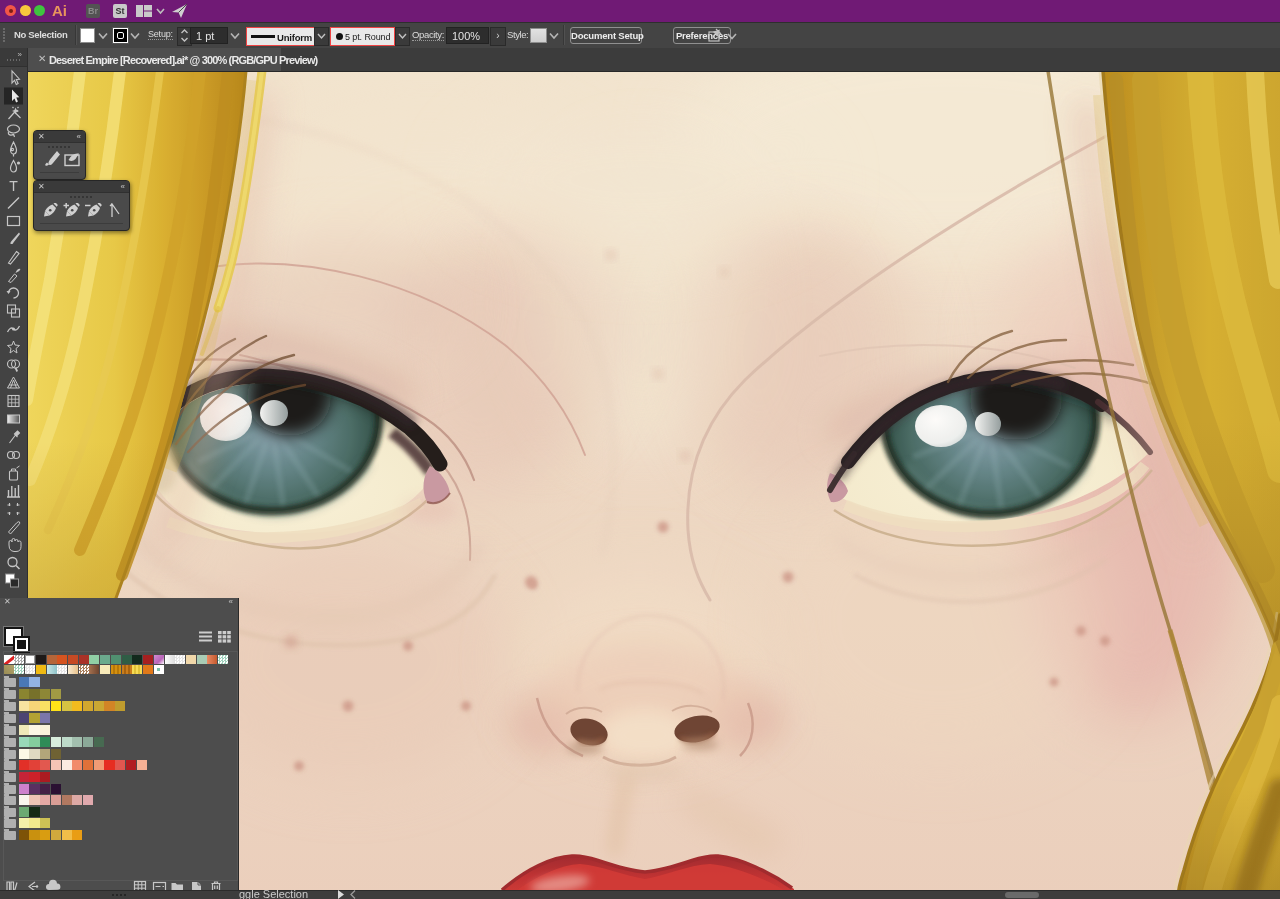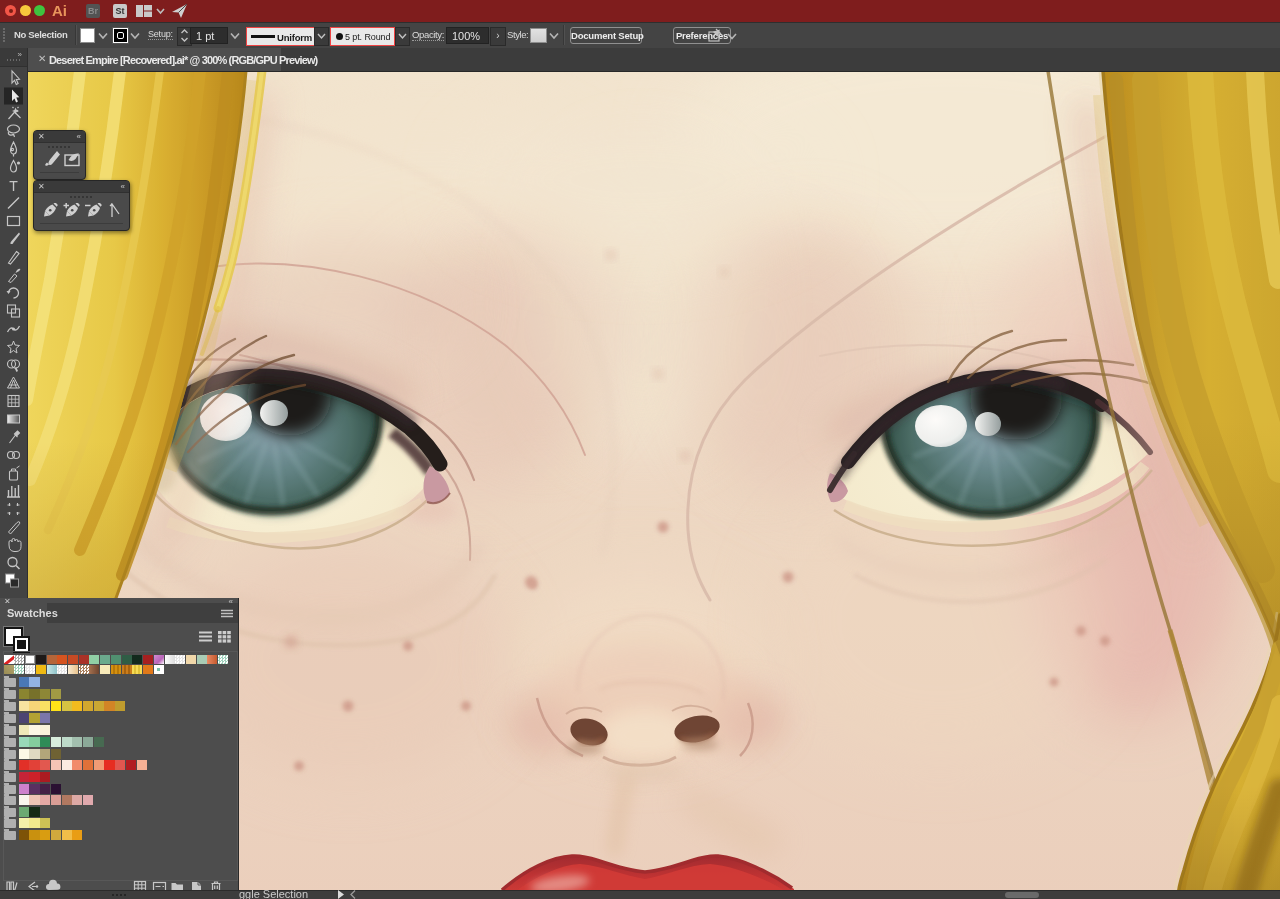--- a/index.html
+++ b/index.html
@@ -1,20 +1,20 @@
 <!DOCTYPE html>
 <html><head>
 <meta charset="utf-8">
 <style>
   html,body{margin:0;padding:0;background:#3e3e3e;}
   body{width:1280px;height:899px;position:relative;overflow:hidden;
        font-family:"Liberation Sans",sans-serif;-webkit-font-smoothing:antialiased;}
   .abs{position:absolute;}
   
-  #menubar{left:0;top:0;width:1280px;height:22px;background:#7f1d1d;border-bottom:1px solid #2e2e2e;}
+  #menubar{left:0;top:0;width:1280px;height:22px;background:#701a75;border-bottom:1px solid #2e2e2e;}
   .tl{width:11px;height:11px;border-radius:50%;top:5px;}
   #ctrlbar{left:0;top:23px;width:1280px;height:25px;background:#444444;border-bottom:1px solid #333;}
   #ctrlbar .lbl{color:#dcdcdc;font-size:10px;top:6px;white-space:nowrap;}
   .dotted{border-bottom:1px dotted #9a9a9a;padding-bottom:0px;}
   .darkfield{background:#2d2d2d;border:1px solid #222;color:#e2e2e2;font-size:11px;}
   .ddbox{background:#3a3a3a;border:1px solid #2a2a2a;color:#cfcfcf;text-align:center;}
   .litebtn{background:#e9e9e9;border:1px solid #ef4444;}
   .obtn{border:1px solid #909090;border-radius:3px;color:#ececec;font-size:9.5px;font-weight:bold;text-align:center;white-space:nowrap;letter-spacing:-0.2px;}
   #tabbar{left:0;top:48px;width:1280px;height:23px;background:#3c3c3c;border-bottom:1px solid #282828;}
   #tab1{left:27px;top:0px;width:254px;height:23px;background:#4e4e4e;color:#e9e9e9;font-size:11px;font-weight:bold;}
@@ -553,28 +553,20 @@
         <path d="M-3,0.5 h5.5" stroke="#cfcfcf" stroke-width="1.5"></path>
       </g>
       <path d="M72,14 L72,1 L79,11 M72,1 L70,3" stroke="#cfcfcf" stroke-width="1.3" fill="none"></path>
     </svg>
   <div class="abs" style="left:6px;top:42px;width:83px;height:1px;background:#3c3c3c;"></div>
 </div>
 
 <div id="swpanel" class="abs">
   <div class="abs" style="left:4px;top:-1px;color:#c5c5c5;font-size:8px;">✕</div>
   <div class="abs" style="right:5px;top:-1px;color:#c5c5c5;font-size:8px;">«</div>
-  <div id="swtabrow">
-      <div id="swtab">
-        <span style="position:absolute;left:7px;top:4px;">Swatches</span>
-      </div>
-    <svg style="position:absolute;right:5px;top:6px" width="12" height="9">
-        <path d="M0 1.5 h12 M0 4.5 h12 M0 7.5 h12" stroke="#c0c0c0" stroke-width="1.4"></path>
-      </svg>
-  </div>
   <div class="abs" style="left:4px;top:29px;width:15px;height:15px;background:#fff;border:2px solid #141414;outline:1px solid #777;"></div>
   <div class="abs" style="left:15px;top:40px;width:9px;height:9px;background:#141414;border:2px solid #fff;outline:2px solid #141414;"></div>
   <svg class="abs" style="left:198px;top:32px" width="15" height="13">
       <path d="M1 2.5 h13 M1 6.5 h13 M1 10.5 h13" stroke="#cdcdcd" stroke-width="2"></path>
     </svg>
   <svg class="abs" style="left:217px;top:32px" width="15" height="13">
     <g fill="#cdcdcd">
         <rect x="1" y="1" width="3.6" height="3.2"></rect>
         <rect x="5.6" y="1" width="3.6" height="3.2"></rect>
         <rect x="10.2" y="1" width="3.6" height="3.2"></rect>

